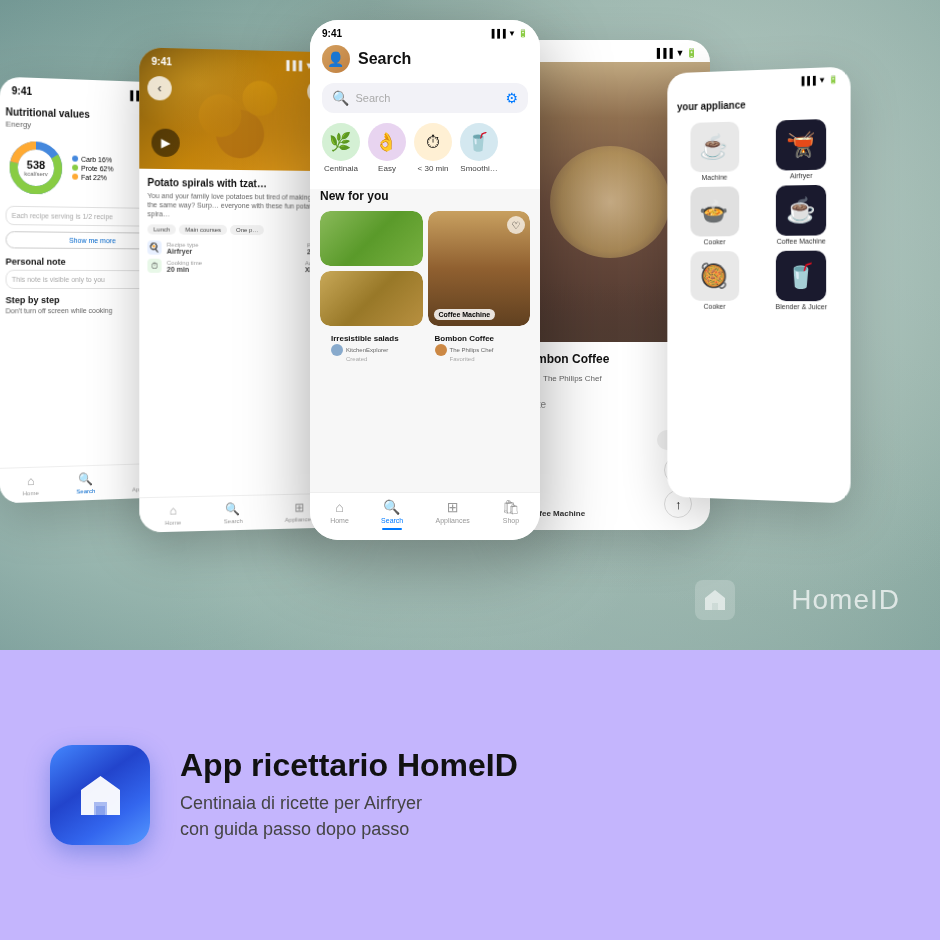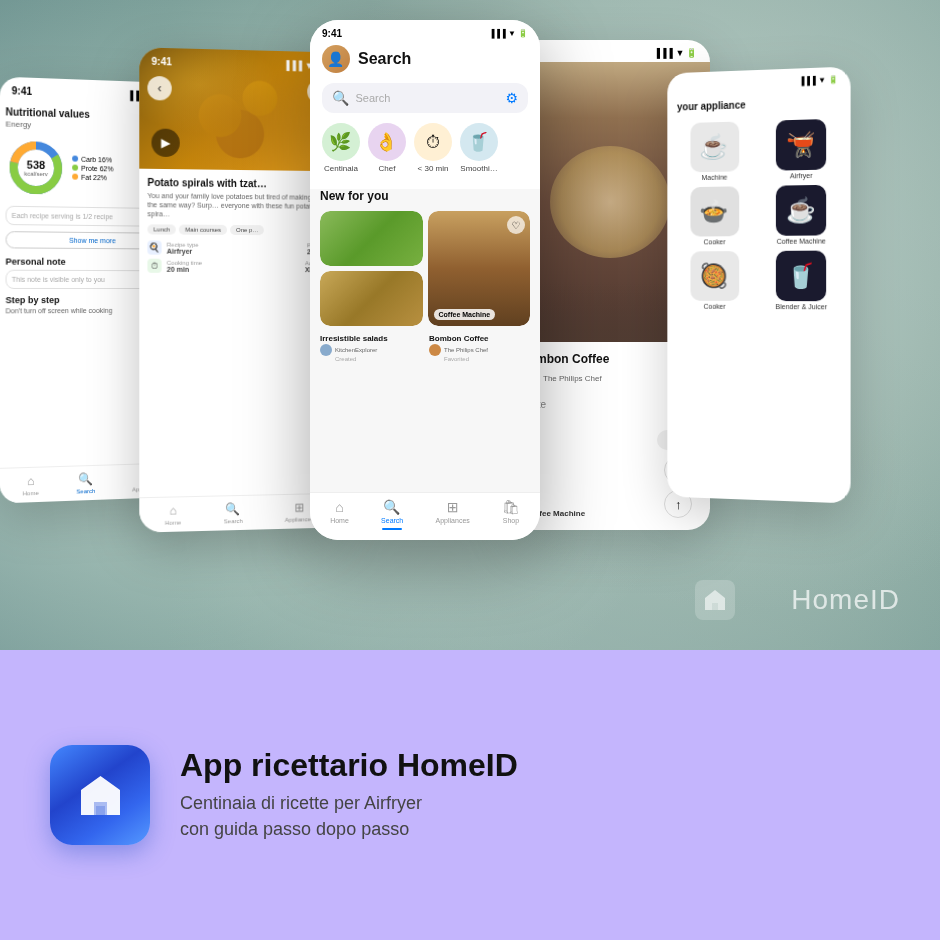--- a/index.html
+++ b/index.html
@@ -412,20 +412,21 @@
     }
     .thumb-coffee1 {
       width: 100%; height: 110px;
       background: linear-gradient(135deg, #c8a060 0%, #906030 40%, #604020 100%);
     }
 
     .recipe-info-row {
       display: flex;
       gap: 8px;
       margin-bottom: 4px;
+      margin-left: 11px;
     }
     .recipe-info-card {
       flex: 1;
     }
     .recipe-info-name {
       font-size: 8px;
       font-weight: 700;
       color: #111;
       margin-bottom: 1px;
     }
@@ -802,21 +803,21 @@
         <span class="search-bar-text">Search</span>
         <span class="filter-icon">⚙</span>
       </div>
       <div class="category-pills">
         <div class="category-pill">
           <div class="pill-circle green">🌿</div>
           <span class="pill-label">Centinaia</span>
         </div>
         <div class="category-pill">
           <div class="pill-circle purple">👌</div>
-          <span class="pill-label">Chef</span>
+          <span class="pill-label">Easy</span>
         </div>
         <div class="category-pill">
           <div class="pill-circle yellow">⏱</div>
           <span class="pill-label">&lt; 30 min</span>
         </div>
         <div class="category-pill">
           <div class="pill-circle blue">🥤</div>
           <span class="pill-label">Smoothi…</span>
         </div>
       </div>

